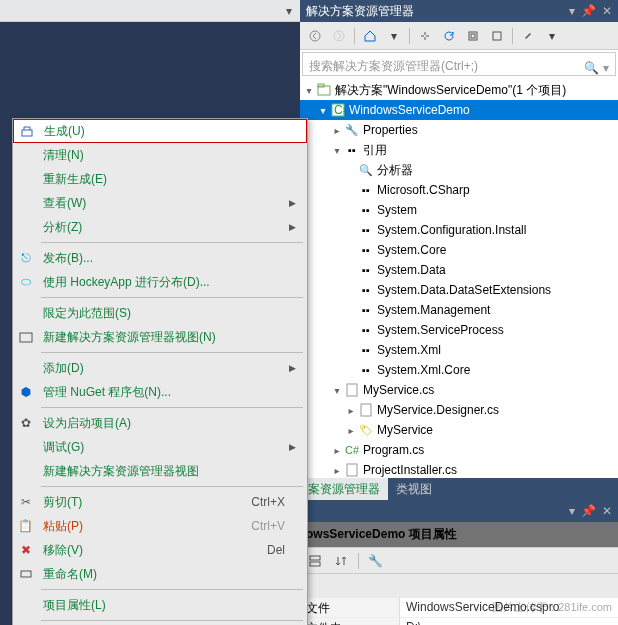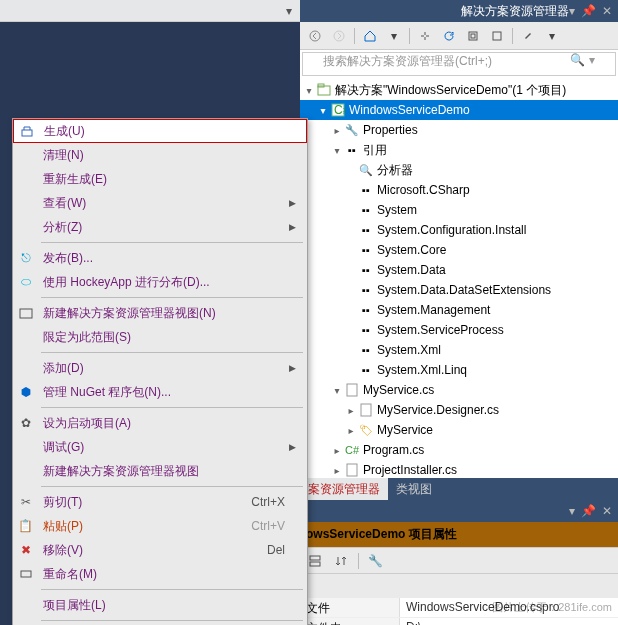--- a/index.html
+++ b/index.html
@@ -1,50 +1,50 @@
 <!DOCTYPE html>
 <html><head>
 <meta charset="utf-8">
 <style>
 * { margin:0; padding:0; box-sizing:border-box; font-family:"Microsoft YaHei","Segoe UI",sans-serif; font-size:12px; }
 body { width:618px; height:625px; background:#293955; position:relative; overflow:hidden; }
 .editor-area { position:absolute; left:0; top:0; width:300px; height:22px; background:#e6e7e8; border-bottom:1px solid #ccc; }
 .editor-dd { position:absolute; right:8px; top:4px; color:#555; }
 .sln-panel { position:absolute; right:0; top:0; width:318px; height:500px; background:#fff; display:flex; flex-direction:column; }
-.panel-title { background:#364e6f; color:#fff; height:22px; display:flex; align-items:center; padding:0 6px; justify-content:flex-end; }
+.panel-title { background:#364e6f; color:#fff; height:22px; display:flex; align-items:center; padding:0 6px; justify-content:space-between; }
 .panel-title-right { display:flex; gap:6px; color:#bbb; }
 .toolbar { height:28px; background:#eaeaea; border-bottom:1px solid #ccc; display:flex; align-items:center; padding:0 4px; gap:2px; }
 .tb-btn { width:22px; height:22px; display:flex; align-items:center; justify-content:center; color:#444; border-radius:2px; }
 .tb-btn.blue { color:#0066cc; }
 .tb-sep { width:1px; height:16px; background:#bbb; margin:0 2px; }
-.searchbox { height:24px; border:1px solid #ccc; margin:2px; display:flex; align-items:flex-start; padding:0 20px; color:#999; justify-content:space-between; }
+.searchbox { height:24px; border:1px solid #ccc; margin:2px; display:flex; align-items:flex-end; padding:0 6px; color:#999; justify-content:space-between; }
 .tree { flex:1; overflow:auto; padding:2px 0; background:#fff; }
 .tree-row { display:flex; align-items:center; height:20px; white-space:nowrap; }
 .tree-row.sel { background:#0078d7; color:#fff; }
 .exp { width:14px; text-align:center; color:#666; font-size:10px; }
 .tree-row.sel .exp { color:#fff; }
 .ic { width:16px; height:16px; display:flex; align-items:center; justify-content:center; margin-right:3px; font-size:11px; }
 .lbl { }
 .tabs { display:flex; background:#364e6f; height:22px; color:#ccc; }
 .tab { padding:0 8px; display:flex; align-items:center; }
-.tab.active { background:#e6e7e8; color:#b91c1c; }
+.tab.active { background:#e6e7e8; color:#15803d; }
 .prop-panel { position:absolute; right:0; top:500px; width:318px; height:125px; background:#eaeaea; }
 .prop-title { background:#364e6f; color:#fff; height:22px; display:flex; align-items:center; padding:0 6px; justify-content:space-between; }
-.prop-hdr { padding:4px 6px; background:#a16207; border-bottom:1px solid #ccc; font-weight:bold; }
+.prop-hdr { padding:4px 6px; background:#737373; border-bottom:1px solid #ccc; font-weight:bold; }
 .prop-tb { height:26px; background:#eaeaea; display:flex; align-items:center; gap:4px; padding:0 4px; border-bottom:1px solid #ccc; }
 .prop-grid { background:#ffffff;margin-top:24px; }
 .prop-row { display:flex; height:20px; border-bottom:1px solid #eee; }
 .prop-k { width:100px; padding:2px 6px; background:#f4f4f4; border-right:1px solid #ddd; }
 .prop-v { flex:1; padding:2px 6px; color:#333; }
 .watermark { position:absolute; right:6px; bottom:10px; color:rgba(0,0,0,.35); font-size:11px; z-index:50; }
 .ctx-menu { position:absolute; left:12px; top:118px; width:296px; background:#eaeaea; border:1px solid #a0a0a0; box-shadow:2px 2px 6px rgba(0,0,0,.3); z-index:100; }
 .menu-item { display:flex; align-items:center; height:24px; padding:0 6px 0 0; }
 .menu-item.hl { border:1px solid #c00; background:#fff; }
 .mi-icon { width:26px; display:flex; align-items:center; justify-content:center; color:#555; }
-.mi-label { flex:1; padding-left:4px; color:#701a75; }
+.mi-label { flex:1; padding-left:4px; color:#15803d; }
 .mi-shortcut { color:#555; padding-right:4px; }
 .mi-arrow { width:12px; color:#555; font-size:9px; }
 .menu-sep { height:1px; background:#bbb; margin:3px 4px 3px 28px; }
 svg { display:block; }
 </style>
 </head>
 <body>
 
 <div class="editor-area">
   <span class="editor-dd">▾</span>
@@ -179,21 +179,21 @@
     <div class="tree-row" style="padding-left:58px">
         <span class="ic">▪▪</span>
         <span class="lbl">System.ServiceProcess</span>
       </div>
     <div class="tree-row" style="padding-left:58px">
         <span class="ic">▪▪</span>
         <span class="lbl">System.Xml</span>
       </div>
     <div class="tree-row" style="padding-left:58px">
         <span class="ic">▪▪</span>
-        <span class="lbl">System.Xml.Linq</span>
+        <span class="lbl">System.Xml.Core</span>
       </div>
     <div class="tree-row" style="padding-left:30px">
         <span class="exp">▾</span>
         <span class="ic">
           <svg width="14" height="14">
             <rect x="2" y="1" width="10" height="12" fill="#fff" stroke="#999"></rect>
           </svg>
         </span>
         <span class="lbl">MyService.cs</span>
       </div>
@@ -308,33 +308,33 @@
       <span class="mi-label">发布(B)...</span>
       <span class="mi-arrow"></span>
     </div>
   <div class="menu-item">
       <span class="mi-icon" style="color:#0bd">⬭</span>
       <span class="mi-label">使用 HockeyApp 进行分布(D)...</span>
       <span class="mi-arrow"></span>
     </div>
   <div class="menu-sep"></div>
   <div class="menu-item">
+      <span class="mi-icon"></span>
+      <span class="mi-label">限定为此范围(S)</span>
+      <span class="mi-arrow"></span>
+    </div>
+  <div class="menu-item">
       <span class="mi-icon">
         <svg width="14" height="14">
           <rect x="1" y="3" width="12" height="9" fill="none" stroke="#555"></rect>
         </svg>
       </span>
       <span class="mi-label">新建解决方案资源管理器视图(N)</span>
       <span class="mi-arrow"></span>
     </div>
-  <div class="menu-item">
-      <span class="mi-icon"></span>
-      <span class="mi-label">限定为此范围(S)</span>
-      <span class="mi-arrow"></span>
-    </div>
   <div class="menu-sep"></div>
   <div class="menu-item">
       <span class="mi-icon"></span>
       <span class="mi-label">添加(D)</span>
       <span class="mi-arrow">▶</span>
     </div>
   <div class="menu-item">
       <span class="mi-icon" style="color:#06c">⬢</span>
       <span class="mi-label">管理 NuGet 程序包(N)...</span>
       <span class="mi-arrow"></span>

